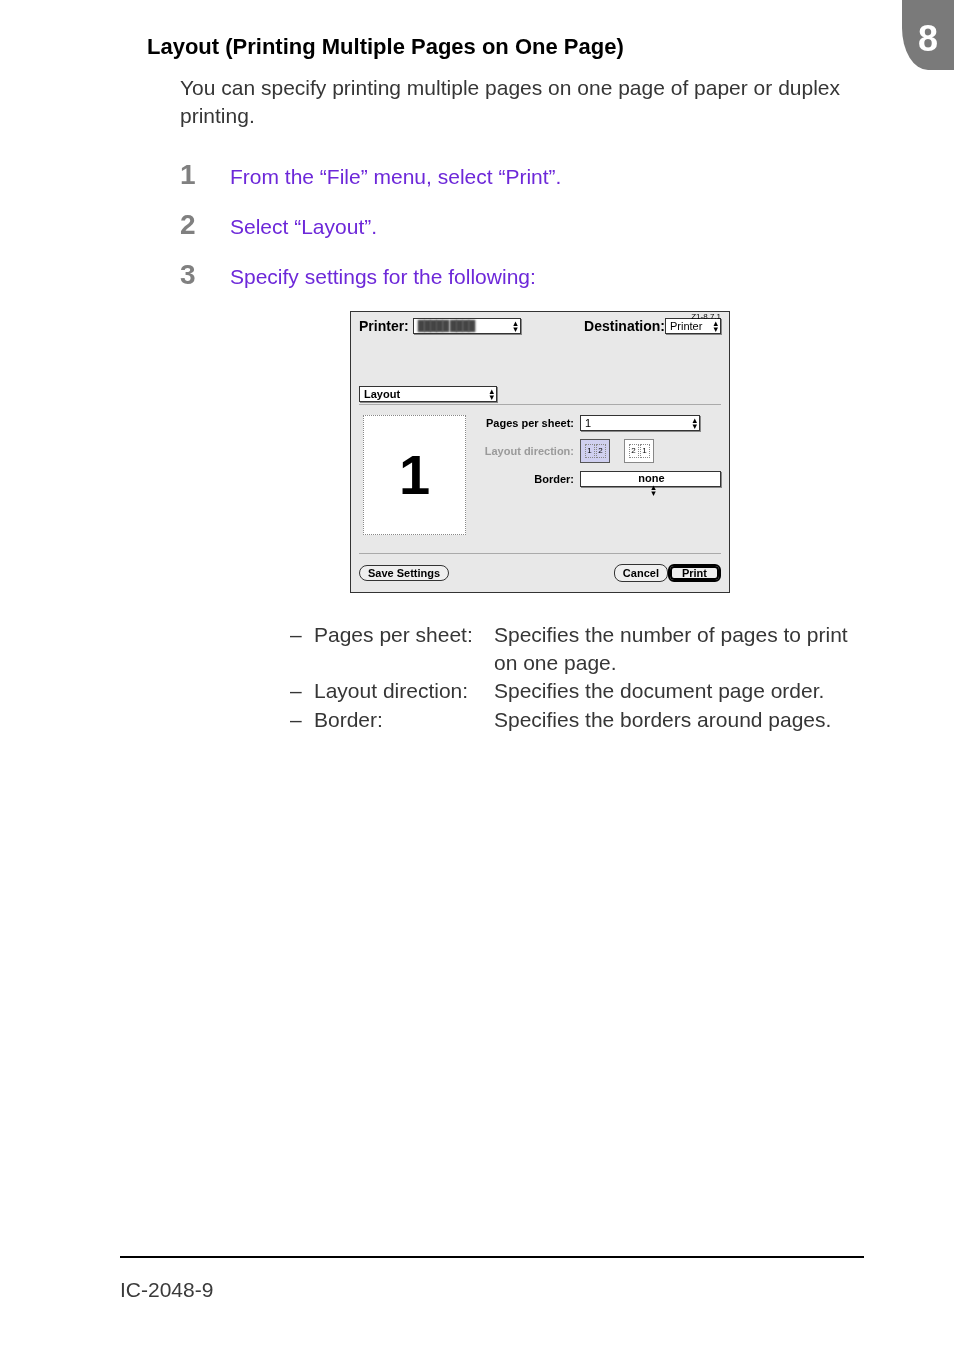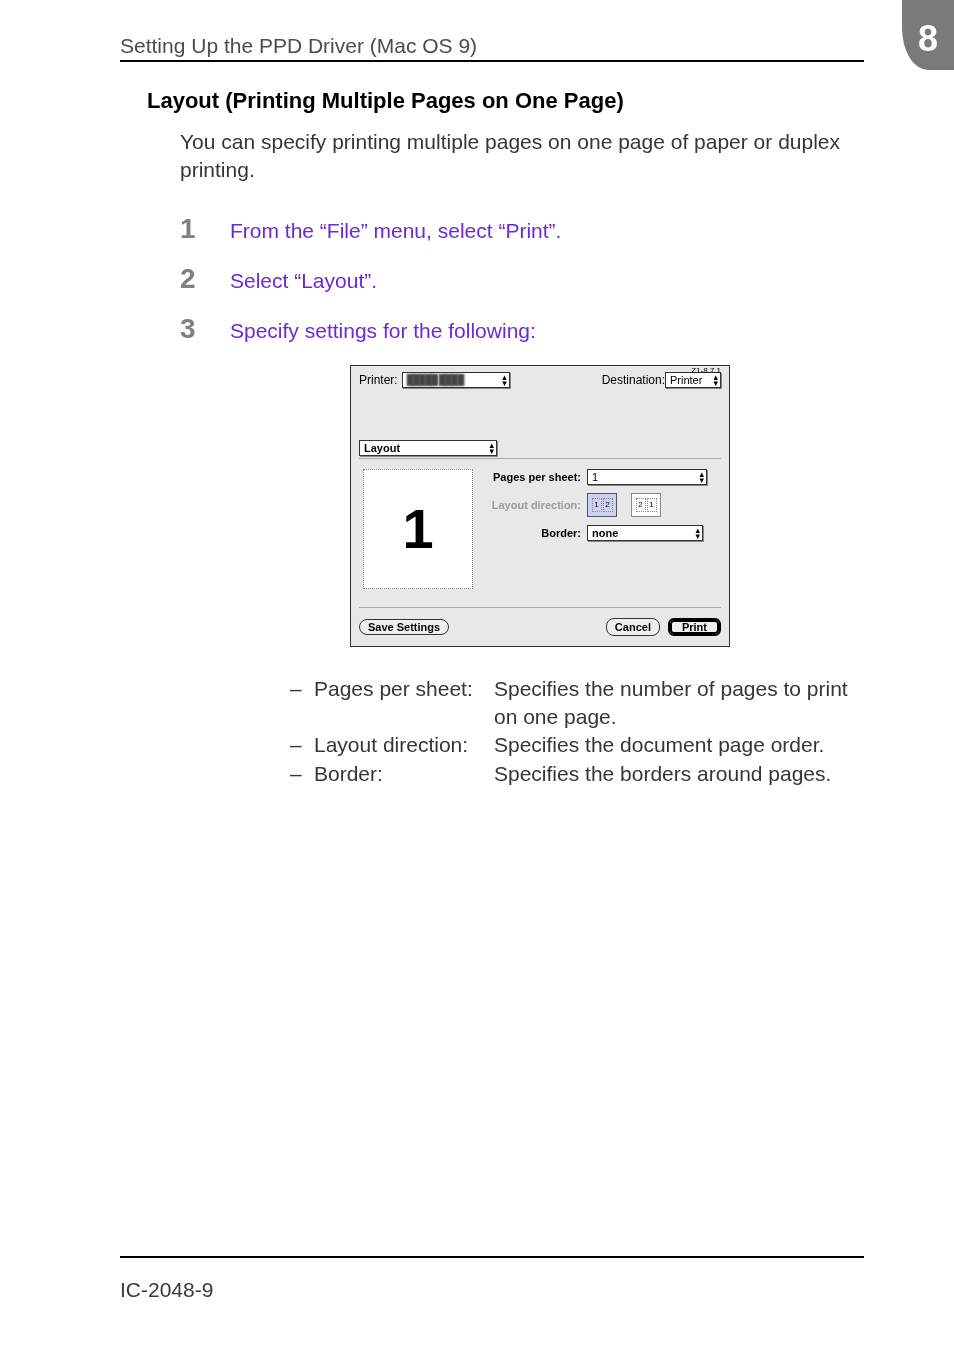--- a/index.html
+++ b/index.html
@@ -89,21 +89,21 @@
     font-size: 11px;
     color: #000;
     padding: 6px 8px 10px 8px;
   }
   .dlg-toprow {
     display: flex;
     align-items: center;
     margin-bottom: 4px;
     position: relative;
   }
-  .lbl-bold { font-weight: normal; font-size: 12px; }
+  .lbl-bold { font-weight: bold; font-size: 14px; }
   .popup {
     display: inline-flex;
     align-items: center;
     justify-content: space-between;
     background: #fff;
     border: 1px solid #333;
     box-shadow: 1px 1px 0 #888;
     height: 16px;
     padding: 0 2px 0 4px;
   }
@@ -159,21 +159,21 @@
   }
   .row .rlabel {
     width: 104px;
     text-align: right;
     font-weight: bold;
     font-size: 11px;
     padding-right: 6px;
   }
   .row .rlabel.gray { color: #9a9a9a; }
   .pps-popup { width: 120px; }
-  .border-popup { width: 116px; }
+  .border-popup { width: 141px; flex-direction: column; }
   .dir-buttons { display: flex; gap: 14px; }
   .dir-btn {
     width: 30px; height: 24px;
     border: 1px solid #888;
     background: #fff;
     display: flex;
     align-items: center;
     justify-content: center;
     gap: 1px;
   }
@@ -197,21 +197,21 @@
     padding: 1px 8px;
     font-size: 11px;
     font-weight: bold;
   }
   .mac-btn.default {
     box-shadow: 0 0 0 2px #000 inset, 0 0 0 0 transparent;
     border: 2px solid #000;
     border-radius: 6px;
     padding: 1px 12px;
   }
-  .footer-right { display: flex; gap: 8px; }
+  .footer-right { display: flex; }
 
   
   .defs {
     margin-left: 110px;
     font-size: 21px;
     color: #363636;
   }
   .def-row {
     display: flex;
     align-items: flex-start;
@@ -238,23 +238,20 @@
     color: transparent;
     text-shadow: 0 0 2px #444;
     letter-spacing: -1px;
     font-size: 10px;
   }
 </style>
 </head>
 <body>
 
 <div class="page">
-  <div class="header-row">
-    <div class="header-title">Setting Up the PPD Driver (Mac OS 9)</div>
-  </div>
   <div class="corner-chapter">8</div>
 
   <div class="section-title">Layout (Printing Multiple Pages on One Page)</div>
   <div class="intro">You can specify printing multiple pages on one page of paper or duplex printing.</div>
 
   <div class="steps">
     <div class="step">
       <div class="step-num">1</div>
       <div class="step-text">From the “File” menu, select “Print”.</div>
     </div>

